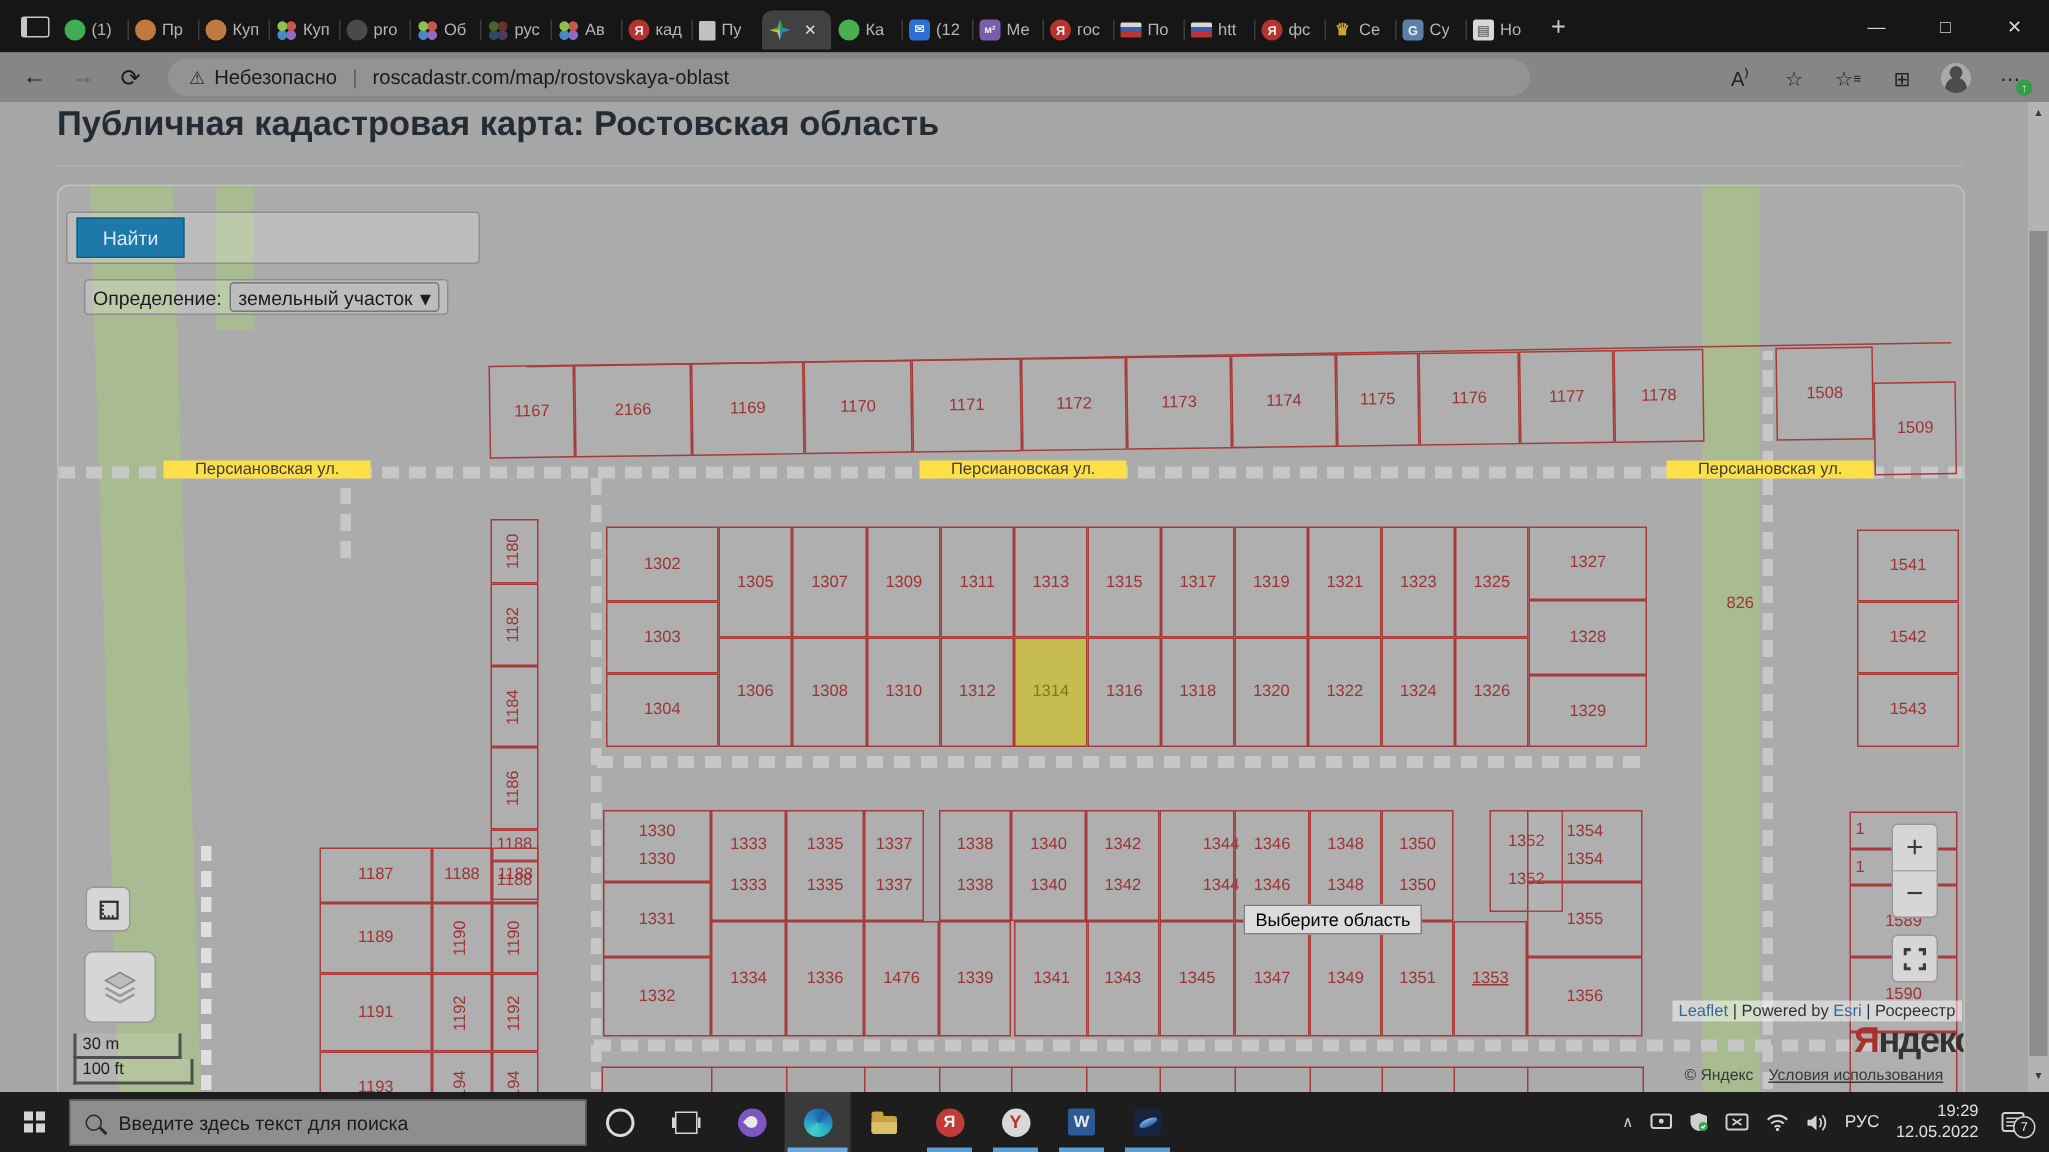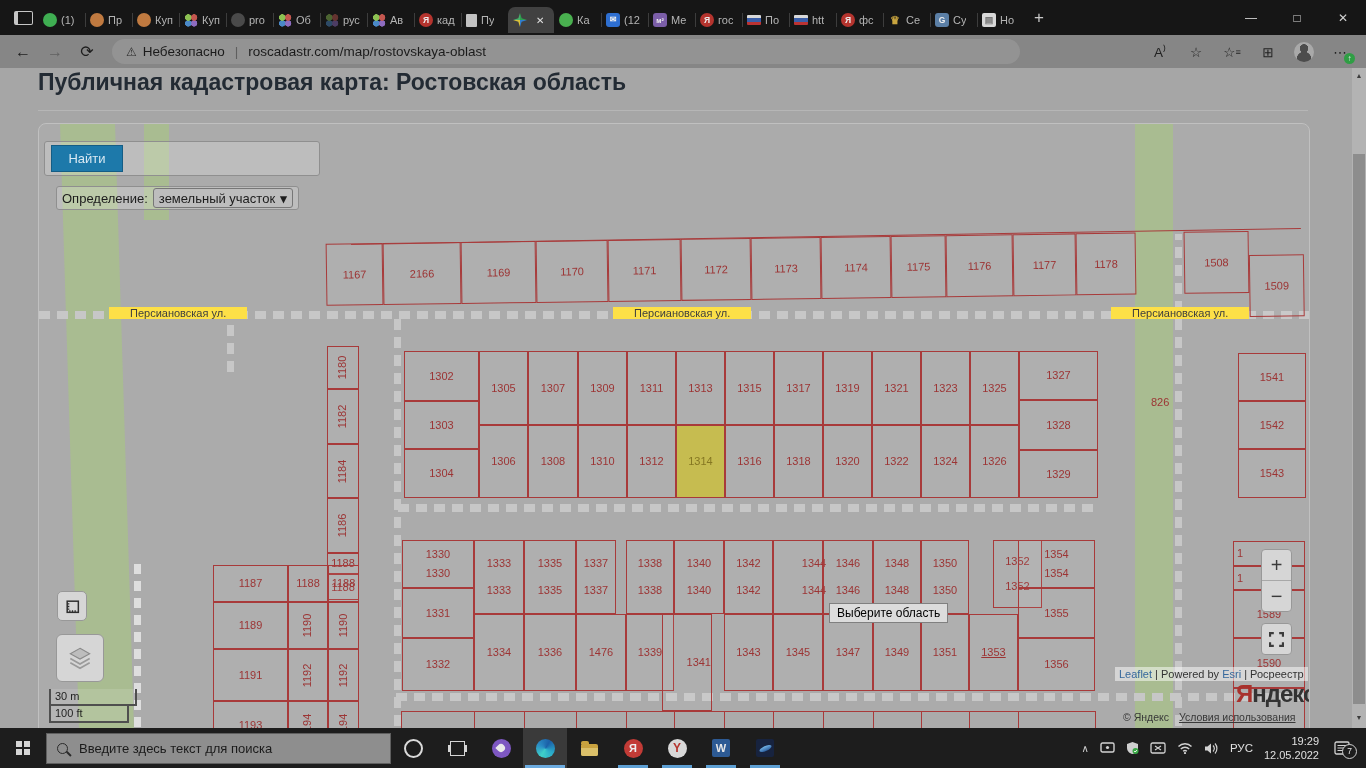--- a/index.html
+++ b/index.html
@@ -94,21 +94,21 @@
   .ctl{position:absolute;background:#d6d6d6;border:1px solid #989898;border-radius:4px;z-index:6;box-sizing:border-box;
     display:flex;align-items:center;justify-content:center;}
   #zoomctl{left:1222px;top:425px;width:31px;flex-direction:column;padding:0;}
   .zbtn{height:30px;width:100%;display:flex;align-items:center;justify-content:center;font-size:20px;color:#3a3a3a;}
   .zbtn+.zbtn{border-top:1px solid #a8a8a8;}
   #fsbtn{left:1222px;top:499px;width:31px;height:32px;}
   #measure{left:18px;top:467px;width:30px;height:30px;border-radius:5px;}
   #layers{left:17px;top:510px;width:48px;height:48px;border-radius:6px;}
   .scale{position:absolute;left:10px;font-size:11px;color:#1f1f1f;border:2px solid #4f4f4f;border-top:none;
     box-sizing:border-box;padding:0 4px;line-height:14px;background:rgba(255,255,255,0.12);z-index:6;}
-  #scale-m{top:565px;width:88px;height:17px;}
+  #scale-m{top:565px;width:72px;height:17px;}
   #scale-ft{top:582px;width:80px;height:17px;}
   .tooltip{position:absolute;left:790px;top:479px;background:#dcdcdc;border:1px solid #808080;font-size:12px;
     color:#000;padding:2px 7px;z-index:8;white-space:nowrap;}
   .attr{position:absolute;left:1076px;top:543px;background:rgba(255,255,255,.5);font-size:11px;color:#333;
     padding:1px 4px;z-index:6;white-space:nowrap;}
   .attr .lnk{color:#36689c;}
   .ylogo{position:absolute;left:1197px;top:556px;font-size:24px;font-weight:bold;z-index:6;letter-spacing:-1px;color:#333;}
   .ylogo .y1{color:#a8312c;}
   .ycr{position:absolute;left:1084px;top:587px;font-size:10.5px;color:#383838;z-index:6;white-space:nowrap;}
   .ycr .terms{text-decoration:underline;margin-left:10px;}
@@ -561,21 +561,21 @@
         </div>
         <div class="parcel" style="left: 485px; top: 490px; width: 52px; height: 77px;">
           <span>1336</span>
         </div>
         <div class="parcel" style="left: 537px; top: 490px; width: 50px; height: 77px;">
           <span>1476</span>
         </div>
         <div class="parcel" style="left: 587px; top: 490px; width: 48px; height: 77px;">
           <span>1339</span>
         </div>
-        <div class="parcel" style="left: 623px; top: 490px; width: 50px; height: 97px; justify-content: flex-end;">
+        <div class="parcel" style="left: 637px; top: 490px; width: 50px; height: 77px;">
           <span>1341</span>
         </div>
         <div class="parcel" style="left: 685px; top: 490px; width: 49px; height: 77px;">
           <span>1343</span>
         </div>
         <div class="parcel" style="left: 734px; top: 490px; width: 50px; height: 77px;">
           <span>1345</span>
         </div>
         <div class="parcel" style="left: 784px; top: 490px; width: 50px; height: 77px;">
           <span>1347</span>

